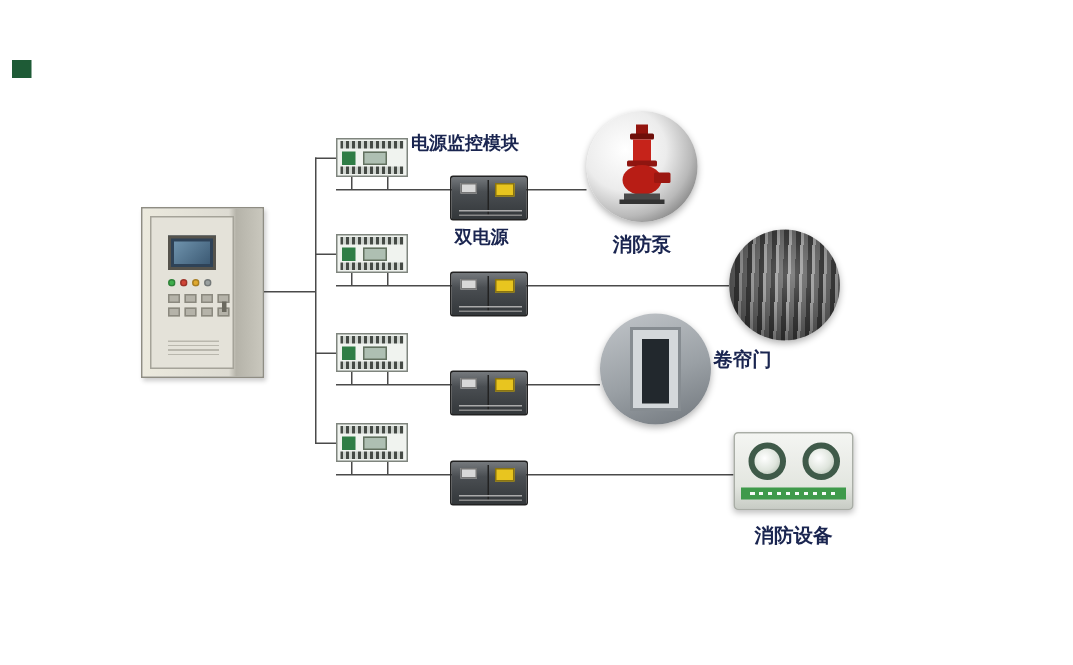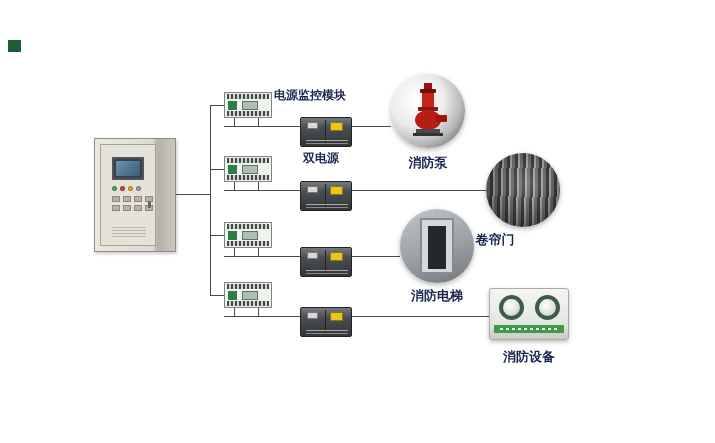--- a/index.html
+++ b/index.html
@@ -183,21 +183,20 @@
     <div class="s-gray"></div>
     <div class="s-yellow"></div>
     <div class="s-lines"></div>
   </div>
 
   <div class="circ elev-bg" style="left:400px;top:209px">
     <div class="elev-frame">
       <div class="elev-door"></div>
     </div>
   </div>
-  <div class="eq-lbl" style="left:400px;top:287px;width:74px">消防电梯</div>
 
   <div class="line h" style="left:210px;top:295px;width:15px"></div>
   <div class="module" style="top:282px">
     <div class="m-top"></div>
     <div class="m-green"></div>
     <div class="m-screen"></div>
     <div class="m-bot"></div>
   </div>
   <div class="stub" style="left:234px;top:308px"></div>
   <div class="stub" style="left:258px;top:308px"></div>

